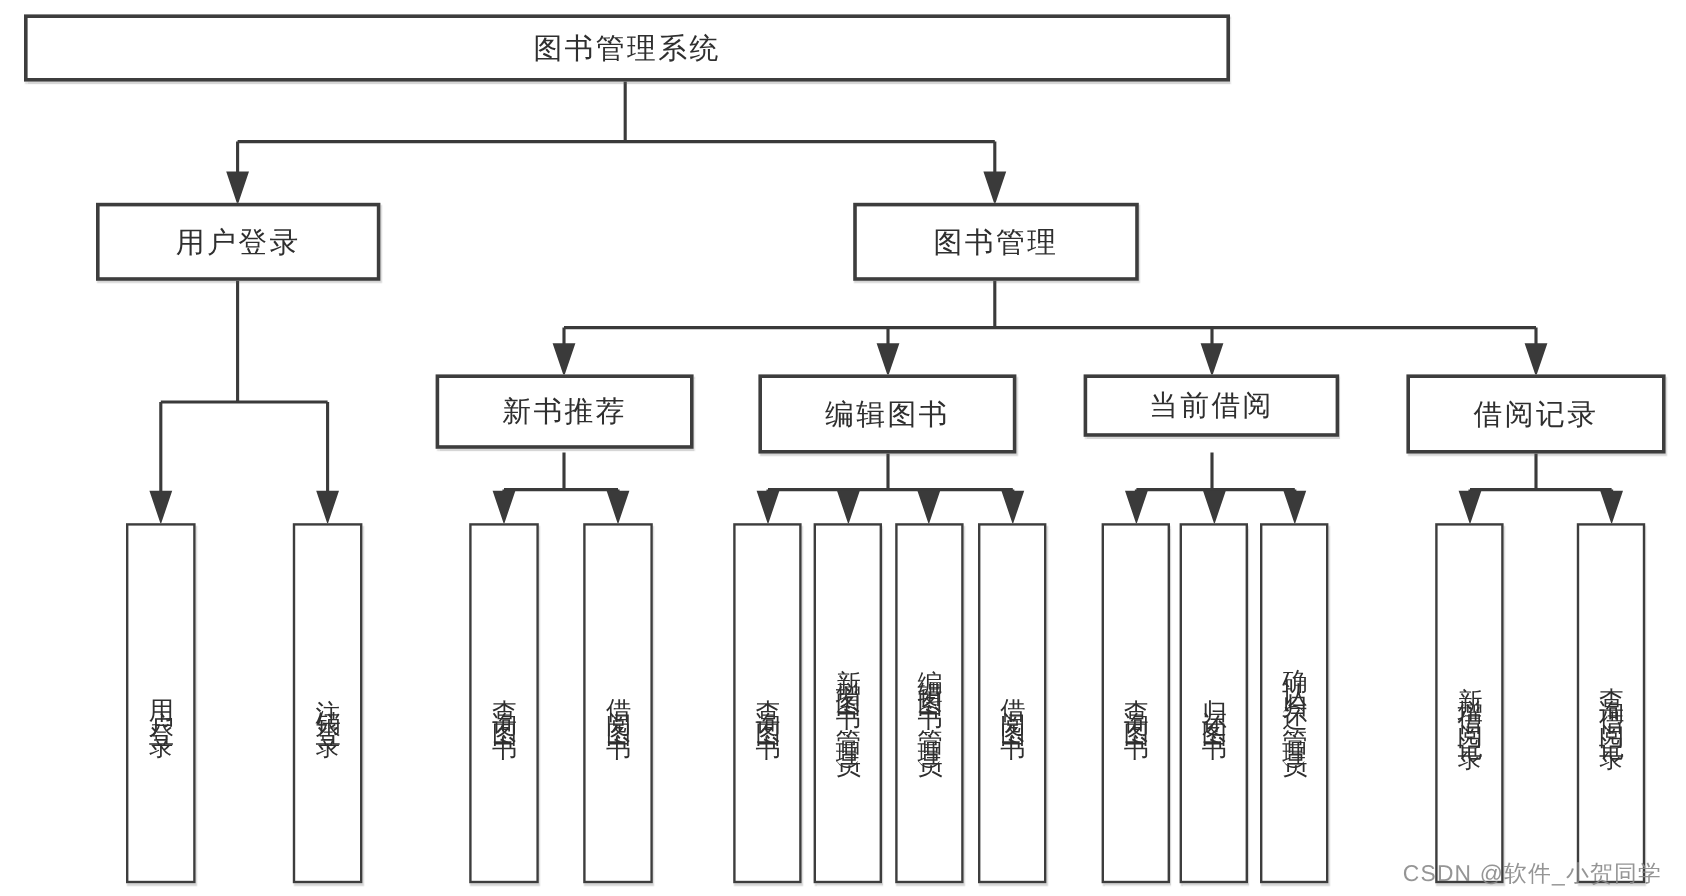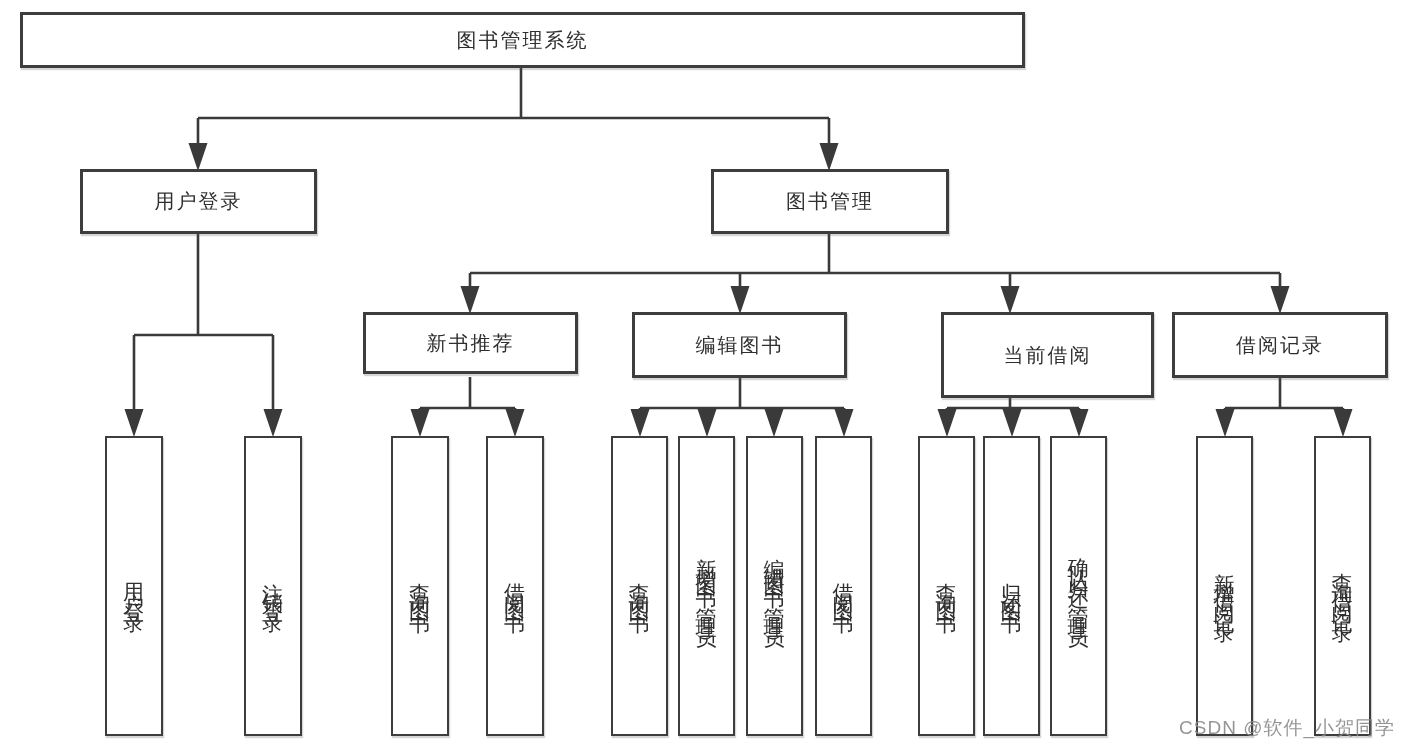--- a/index.html
+++ b/index.html
@@ -20,41 +20,41 @@
     position: absolute;
     box-sizing: border-box;
     background: #ffffff;
     border: 3px solid #3d3d3d;
     box-shadow: 1px 2px 1px rgba(90,90,90,0.25);
     display: flex;
     align-items: center;
     justify-content: center;
   }
   .hlabel {
-    font-size: 20px;
+    font-size: 24px;
     letter-spacing: 2px;
     color: #2f2f2f;
     white-space: nowrap;
   }
   .leaf {
     top: 436px;
     height: 300px;
     border-width: 2.5px;
   }
   .vlabel {
     writing-mode: vertical-rl;
     text-orientation: mixed;
     font-size: 21px;
     letter-spacing: 10px;
     line-height: 1;
     color: #2f2f2f;
   }
   .watermark {
     position: absolute;
-    right: 10px;
+    right: 20px;
     bottom: 6px;
     font-size: 19px;
     letter-spacing: 1px;
     color: rgba(138,138,138,0.9);
     z-index: 10;
     white-space: nowrap;
   }
 </style>
 </head>
 <body>
@@ -91,21 +91,21 @@
   <div class="box" style="left:711px; top:169px; width:238px; height:65px;">
     <span class="hlabel">图书管理</span>
   </div>
 
   <div class="box" style="left:363px; top:312px; width:215px; height:62px;">
     <span class="hlabel">新书推荐</span>
   </div>
   <div class="box" style="left:632px; top:312px; width:215px; height:66px;">
     <span class="hlabel">编辑图书</span>
   </div>
-  <div class="box" style="left:941px; top:312px; width:213px; height:86px;justify-content:center;">
+  <div class="box" style="left:903px; top:312px; width:213px; height:52px;justify-content:center;">
     <span class="hlabel">当前借阅</span>
   </div>
   <div class="box" style="left:1172px; top:312px; width:216px; height:66px;">
     <span class="hlabel">借阅记录</span>
   </div>
 
   <div class="box leaf" style="left:105px; width:58px;">
     <span class="vlabel">用户登录</span>
   </div>
   <div class="box leaf" style="left:244px; width:58px;">

